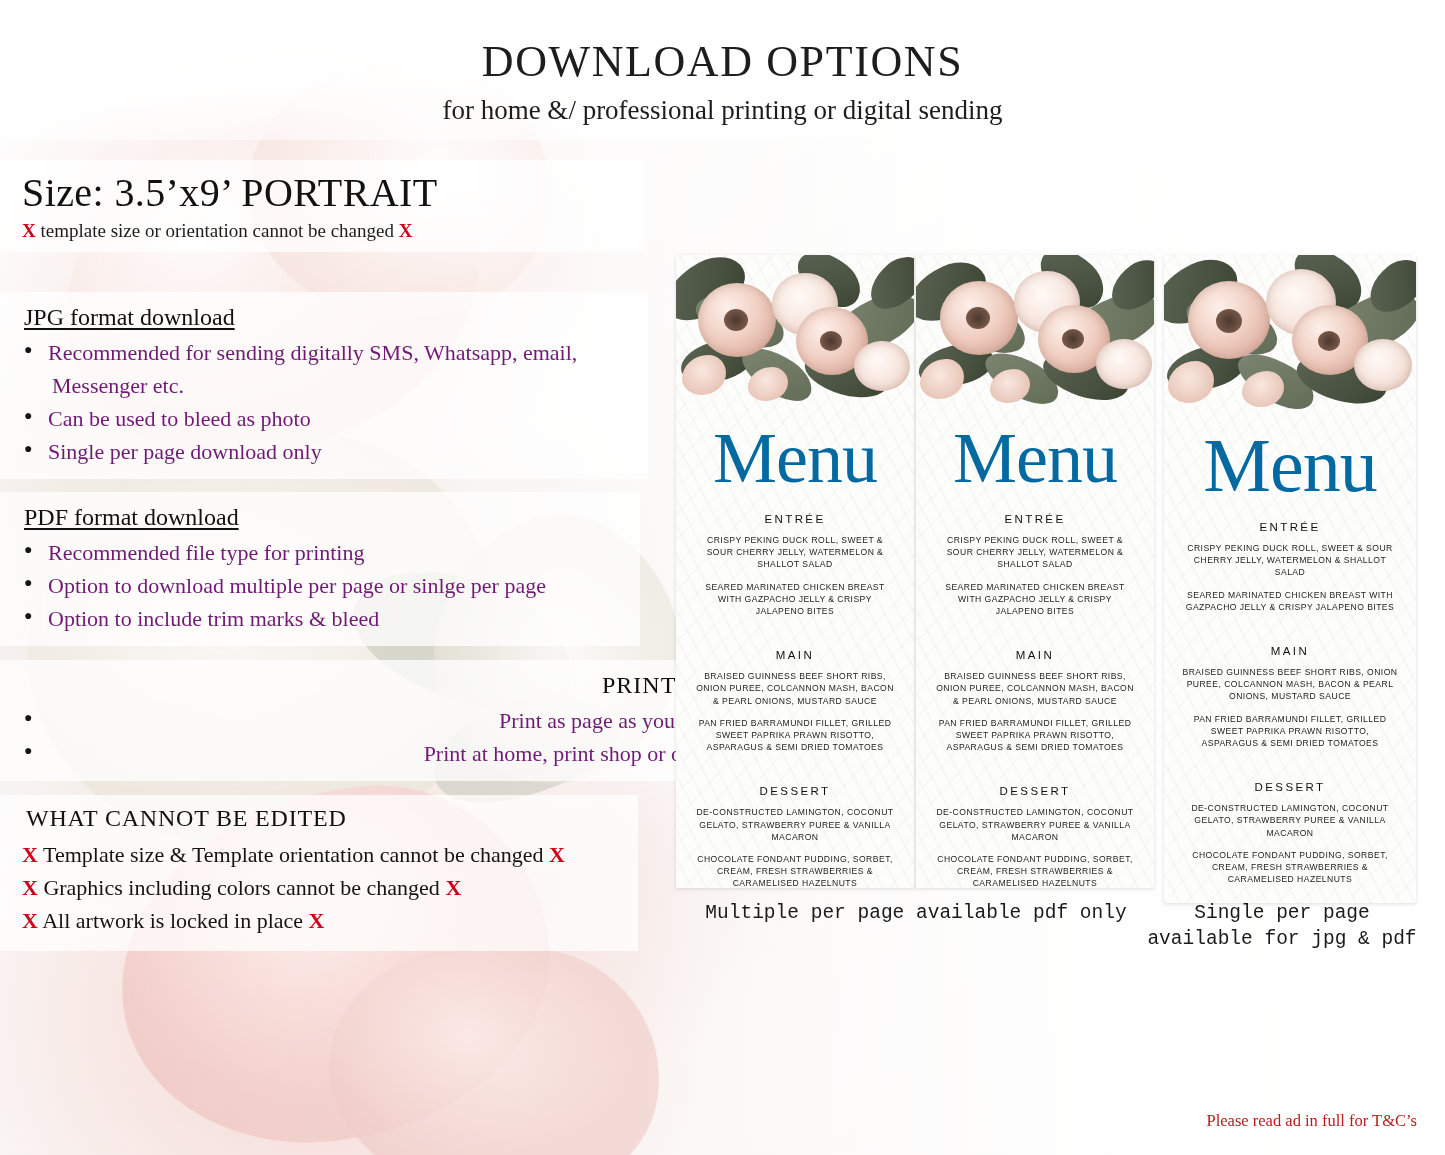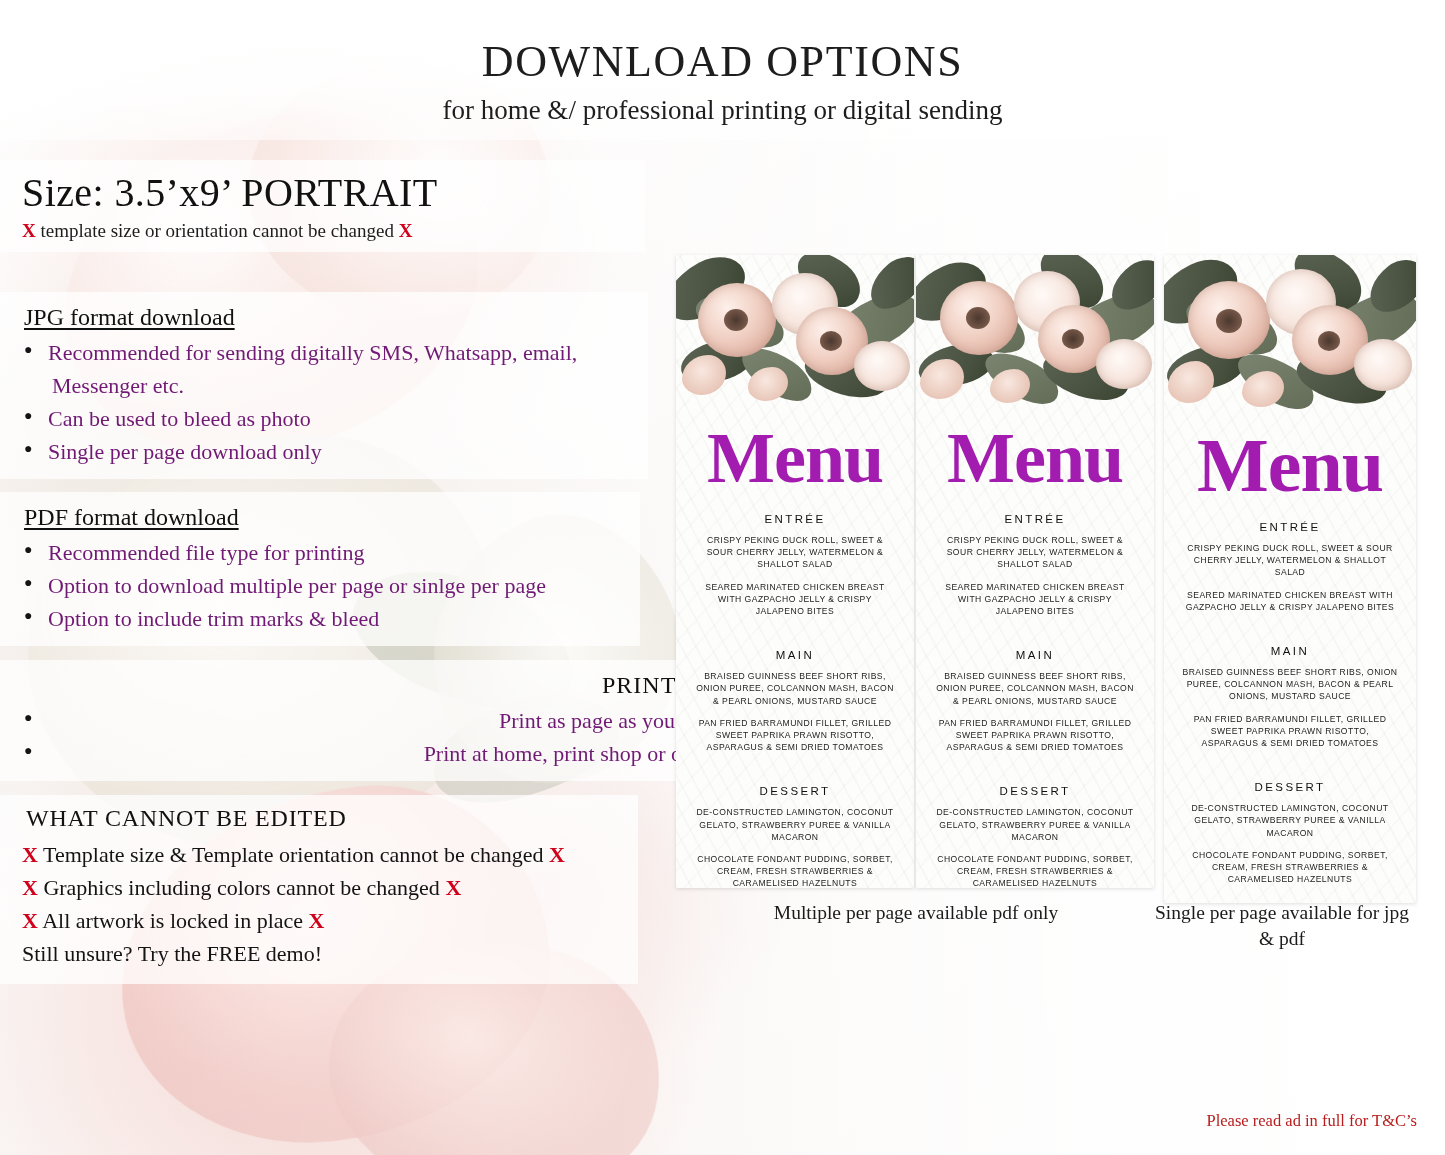--- a/index.html
+++ b/index.html
@@ -241,24 +241,24 @@
     border-radius: 60% 40% 55% 45% / 60% 45% 55% 40%;
     background: radial-gradient(circle at 45% 40%, #f9e8e0, #e8c6b8 70%, #d4aa9b);
   }
 
   .card-title {
     position: absolute;
     left: 0; right: 0;
     top: 167px;
     text-align: center;
     font-family: "Liberation Serif", serif;
-    font-weight: 700;
+    font-weight: 400;
     font-size: 72px;
     letter-spacing: -1px;
-    color: #a21caf;
+    color: #0369a1;
     line-height: 1;
   }
   .card.single .card-title { font-size: 76px; top: 172px; }
 
   .card-body {
     position: absolute;
     left: 12px; right: 12px;
     top: 258px;
     text-align: center;
     color: #1a1a1a;
@@ -275,21 +275,21 @@
     font-size: 8.6px;
     letter-spacing: 0.45px;
     line-height: 1.42;
     margin: 0 0 10px 0;
     color: #222;
     padding: 0 6px;
   }
   .caption {
     position: absolute;
     text-align: center;
-    font-family: Liberation Serif, serif;
+    font-family: Liberation Mono, monospace;
     font-size: 19.5px;
     color: #1b1b1b;
     line-height: 1.35;
     z-index: 6;
   }
   .caption.multi  { left: 676px; top: 900px; width: 480px; }
   .caption.single { left: 1146px; top: 900px; width: 272px; }
 
   .footnote {
     position: absolute;
@@ -371,21 +371,20 @@
       <li>
         <span class="x-mark">X</span>
         <span>Graphics including colors cannot be changed</span>
         <span class="x-mark">X</span>
       </li>
       <li>
         <span class="x-mark">X</span>
         <span>All artwork is locked in place</span>
         <span class="x-mark">X</span>
       </li>
-      <li>Still unsure? Try the FREE demo!</li>
     </ul>
   </div>
 
   <div class="cards">
 
     <div class="pair">
 
       <div class="card">
         <div class="card-texture"></div>
         <div class="floral">

